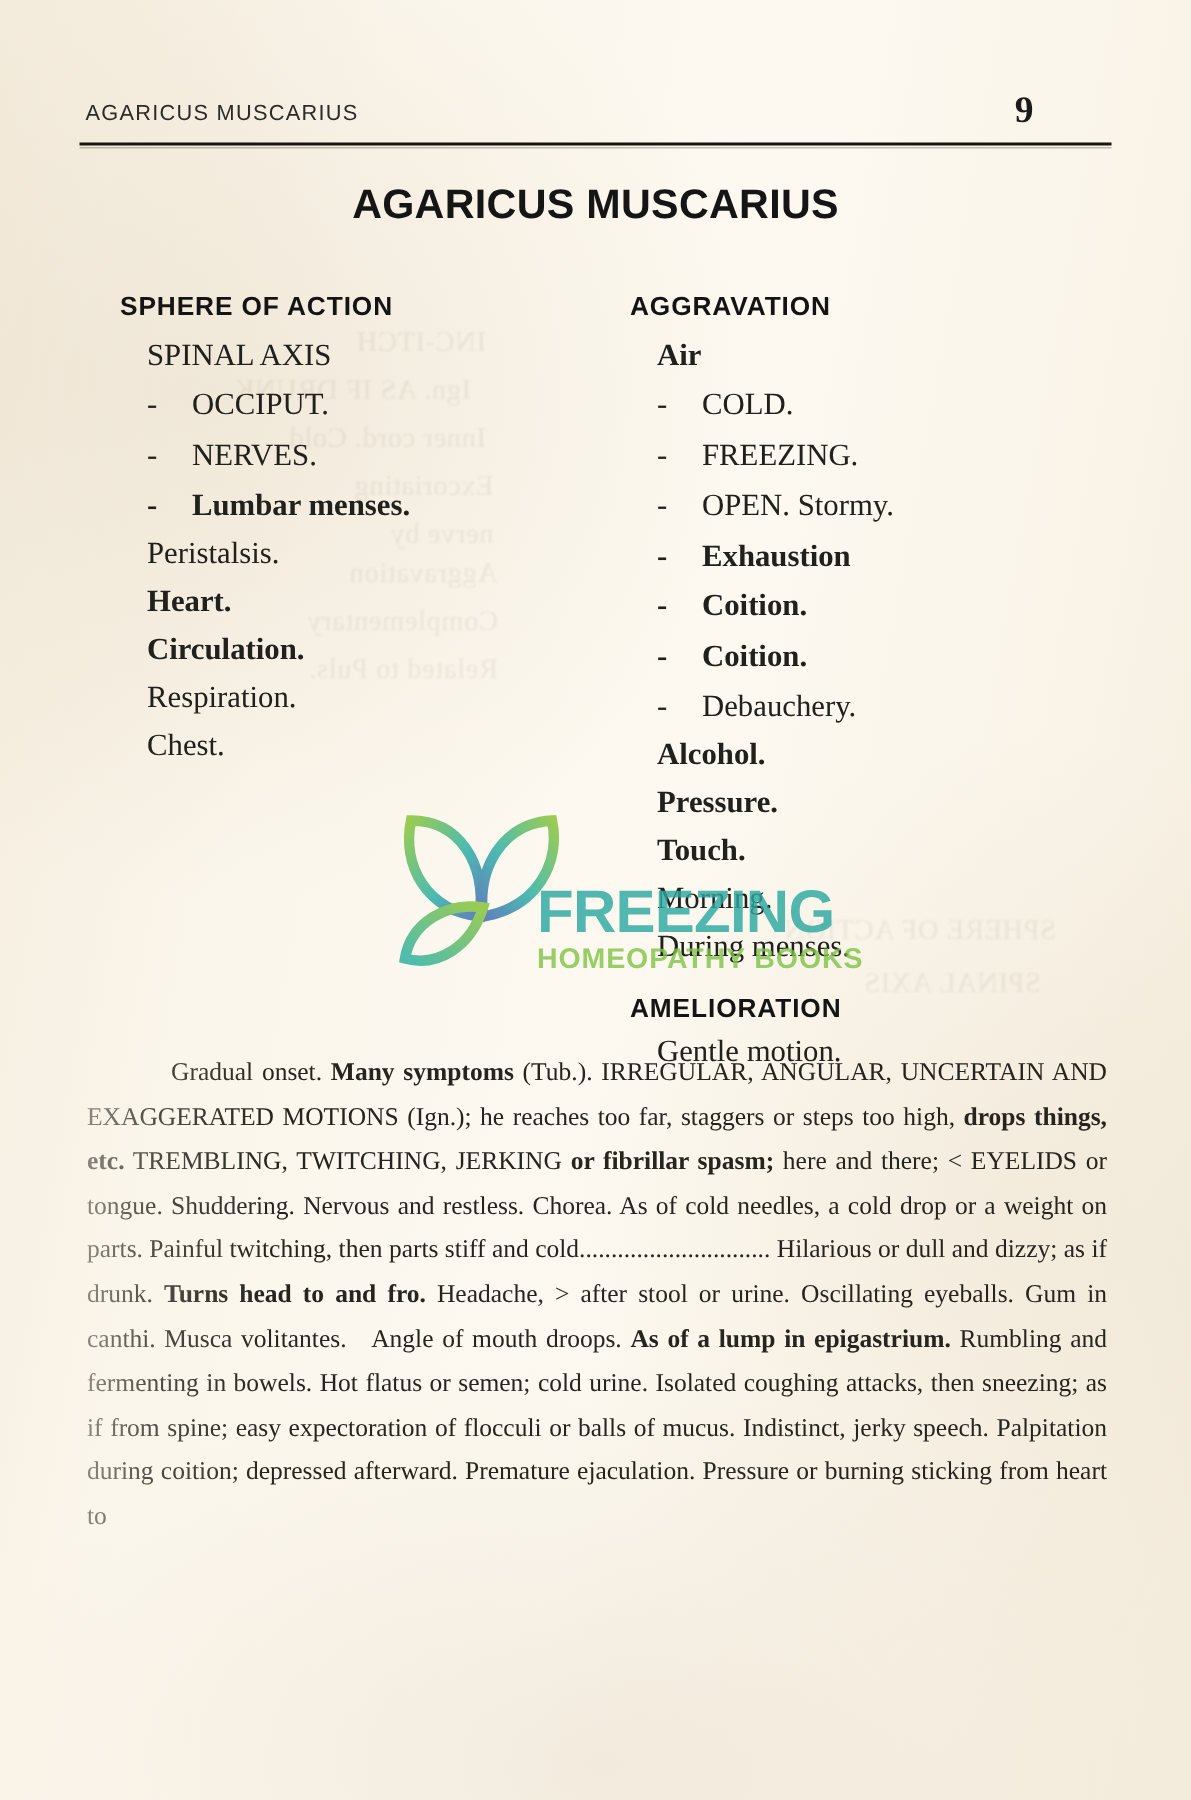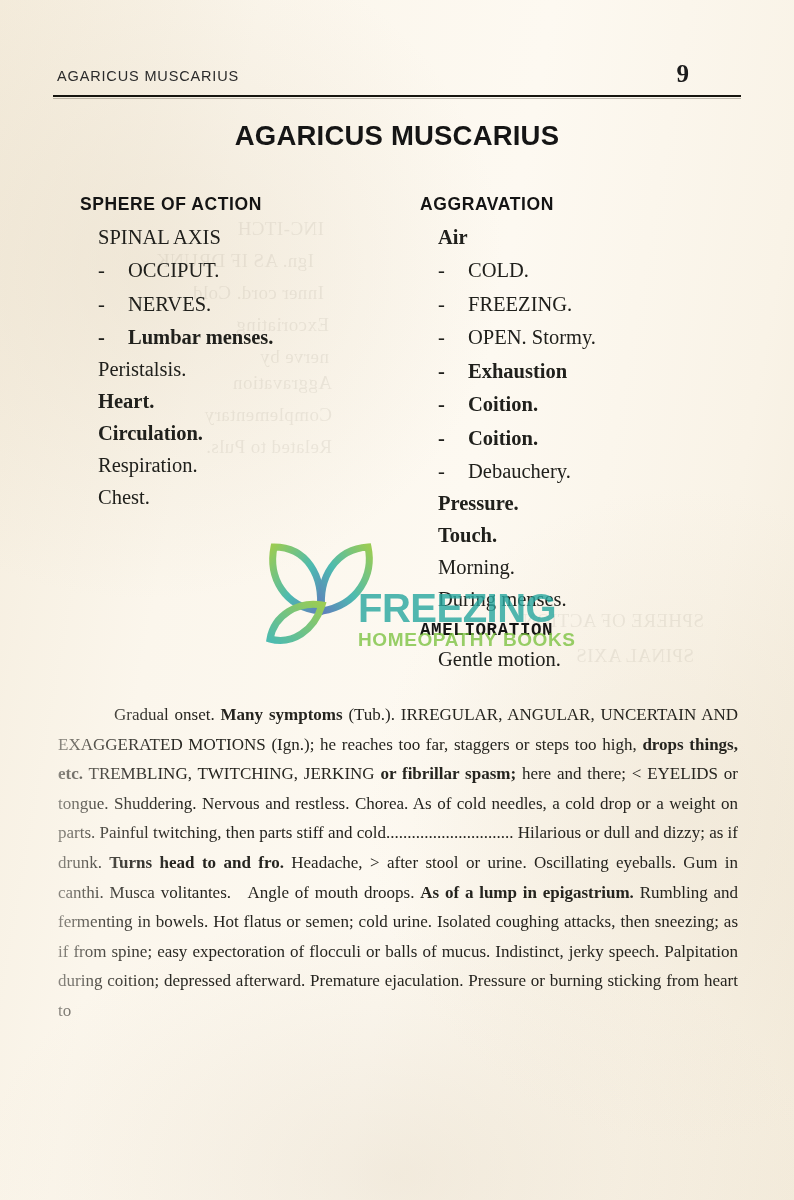--- a/index.html
+++ b/index.html
@@ -113,23 +113,22 @@
 
   .col-head {
     font-family: "Liberation Sans", sans-serif;
     font-weight: bold;
     font-size: 17.5px;
     letter-spacing: 0.6px;
     color: #141414;
     margin-bottom: 13px;
   }
   .col-head.mid {
-    margin-top: 12px;
+    margin-top: 22px;
     margin-bottom: 10px;
-    font-family: Liberation Mono, monospace;
   }
 
   .entry {
     display: block;
     white-space: nowrap;
     margin-bottom: 11.5px;
     font-size: 20.5px;
   }
   .entry.lvl0 { padding-left: 18px; }
   .entry.lvl1 { padding-left: 18px; margin-top: 13px; }
@@ -245,20 +244,21 @@
   <div class="col-head">AGGRAVATION</div>
   <div id="right-list">
       <span class="entry lvl0 b"><span>Air</span></span>
       <span class="entry lvl1"><span class="dash">-</span><span>COLD.</span></span>
       <span class="entry lvl1"><span class="dash">-</span><span>FREEZING.</span></span>
       <span class="entry lvl1"><span class="dash">-</span><span>OPEN. Stormy.</span></span>
       <span class="entry lvl1 b"><span class="dash">-</span><span>Exhaustion</span></span>
       <span class="entry lvl1 b"><span class="dash">-</span><span>Coition.</span></span>
       <span class="entry lvl1 b"><span class="dash">-</span><span>Coition.</span></span>
       <span class="entry lvl1"><span class="dash">-</span><span>Debauchery.</span></span>
+      <span class="entry lvl0 b"><span>Alcohol.</span></span>
       <span class="entry lvl0 b"><span>Pressure.</span></span>
       <span class="entry lvl0 b"><span>Touch.</span></span>
       <span class="entry lvl0"><span>Morning.</span></span>
       <span class="entry lvl0"><span>During menses.</span></span>
     </div>
   <div class="col-head mid">AMELIORATION</div>
   <div id="right-list2">
       <span class="entry lvl0"><span>Gentle motion.</span></span>
     </div>
 </div>

